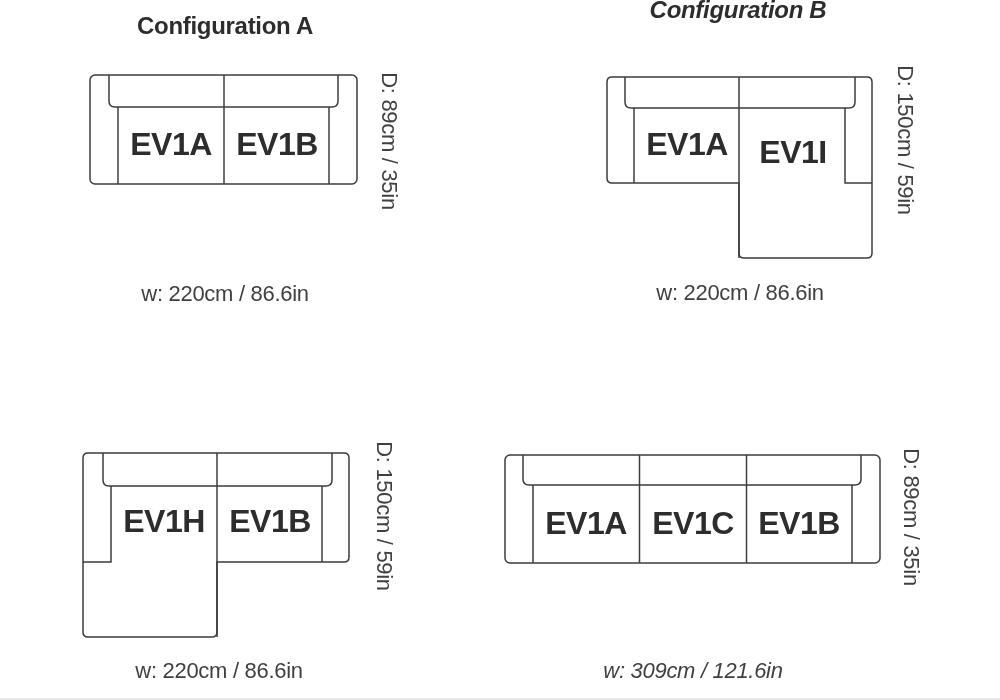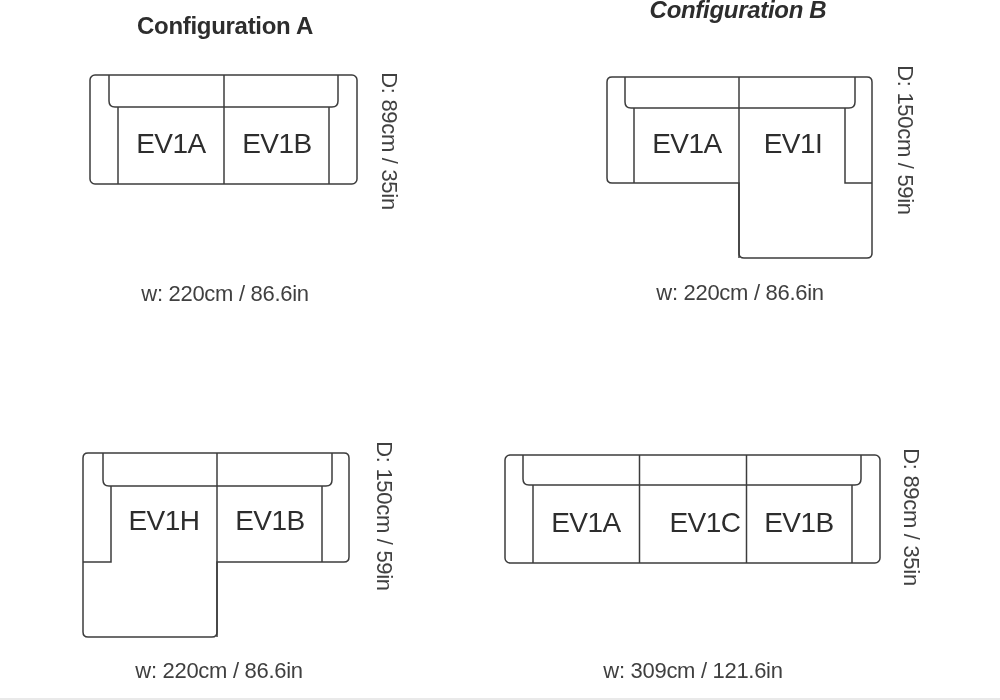--- a/index.html
+++ b/index.html
@@ -24,22 +24,22 @@
     transform:translate(-50%,-50%);
     line-height:1;
   }
   .title {
     font-weight:bold;
     font-size:24px;
     letter-spacing:-0.3px;
     color:var(--text-color, #2d2d2d);
   }
   .module {
-    font-weight:normal;
-    font-size:28px;
+    font-weight:bold;
+    font-size:32px;
     letter-spacing:-0.5px;
     color:var(--text-color, #2d2d2d);
   }
   .dim {
     font-size:22px;
     letter-spacing:-0.3px;
     color:var(--dim-text-color, #404040);
   }
   .dim.vertical { transform:translate(-50%,-50%) rotate(90deg); }
   .bottom-edge {
@@ -91,29 +91,29 @@
   </svg>
 
   <div class="lbl title" style="left:225px; top:26px;">Configuration A</div>
   <div class="lbl module" style="left:171px; top:144px;">EV1A</div>
   <div class="lbl module" style="left:277px; top:144px;">EV1B</div>
   <div class="lbl dim vertical" style="left:389px; top:141px;">D: 89cm / 35in</div>
   <div class="lbl dim" style="left:225px; top:294px;">w: 220cm / 86.6in</div>
 
   <div class="lbl title" style="left:738px; top:10px;font-style:italic;">Configuration B</div>
   <div class="lbl module" style="left:687px; top:144px;">EV1A</div>
-  <div class="lbl module" style="left:793px; top:144px;">EV1I</div>
+  <div class="lbl module" style="left:793px; top:152px;">EV1I</div>
   <div class="lbl dim vertical" style="left:905px; top:140px;">D: 150cm / 59in</div>
   <div class="lbl dim" style="left:740px; top:293px;">w: 220cm / 86.6in</div>
 
   <div class="lbl module" style="left:164px; top:521px;text-align:center;">EV1H</div>
   <div class="lbl module" style="left:270px; top:521px;">EV1B</div>
   <div class="lbl dim vertical" style="left:384px; top:516px;">D: 150cm / 59in</div>
   <div class="lbl dim" style="left:219px; top:671px;">w: 220cm / 86.6in</div>
 
   <div class="lbl module" style="left:586px; top:523px;">EV1A</div>
-  <div class="lbl module" style="left:693px; top:523px;margin-left:12px;">EV1C</div>
+  <div class="lbl module" style="left:693px; top:523px;">EV1C</div>
   <div class="lbl module" style="left:799px; top:523px;">EV1B</div>
   <div class="lbl dim vertical" style="left:911px; top:517px;">D: 89cm / 35in</div>
-  <div class="lbl dim" style="left:693px; top:671px;">w: 309cm / 121.6in</div>
+  <div class="lbl dim" style="left:693px; top:671px;font-style:italic;">w: 309cm / 121.6in</div>
 
   <div class="bottom-edge"></div>
 </div>
 
 </body></html>

